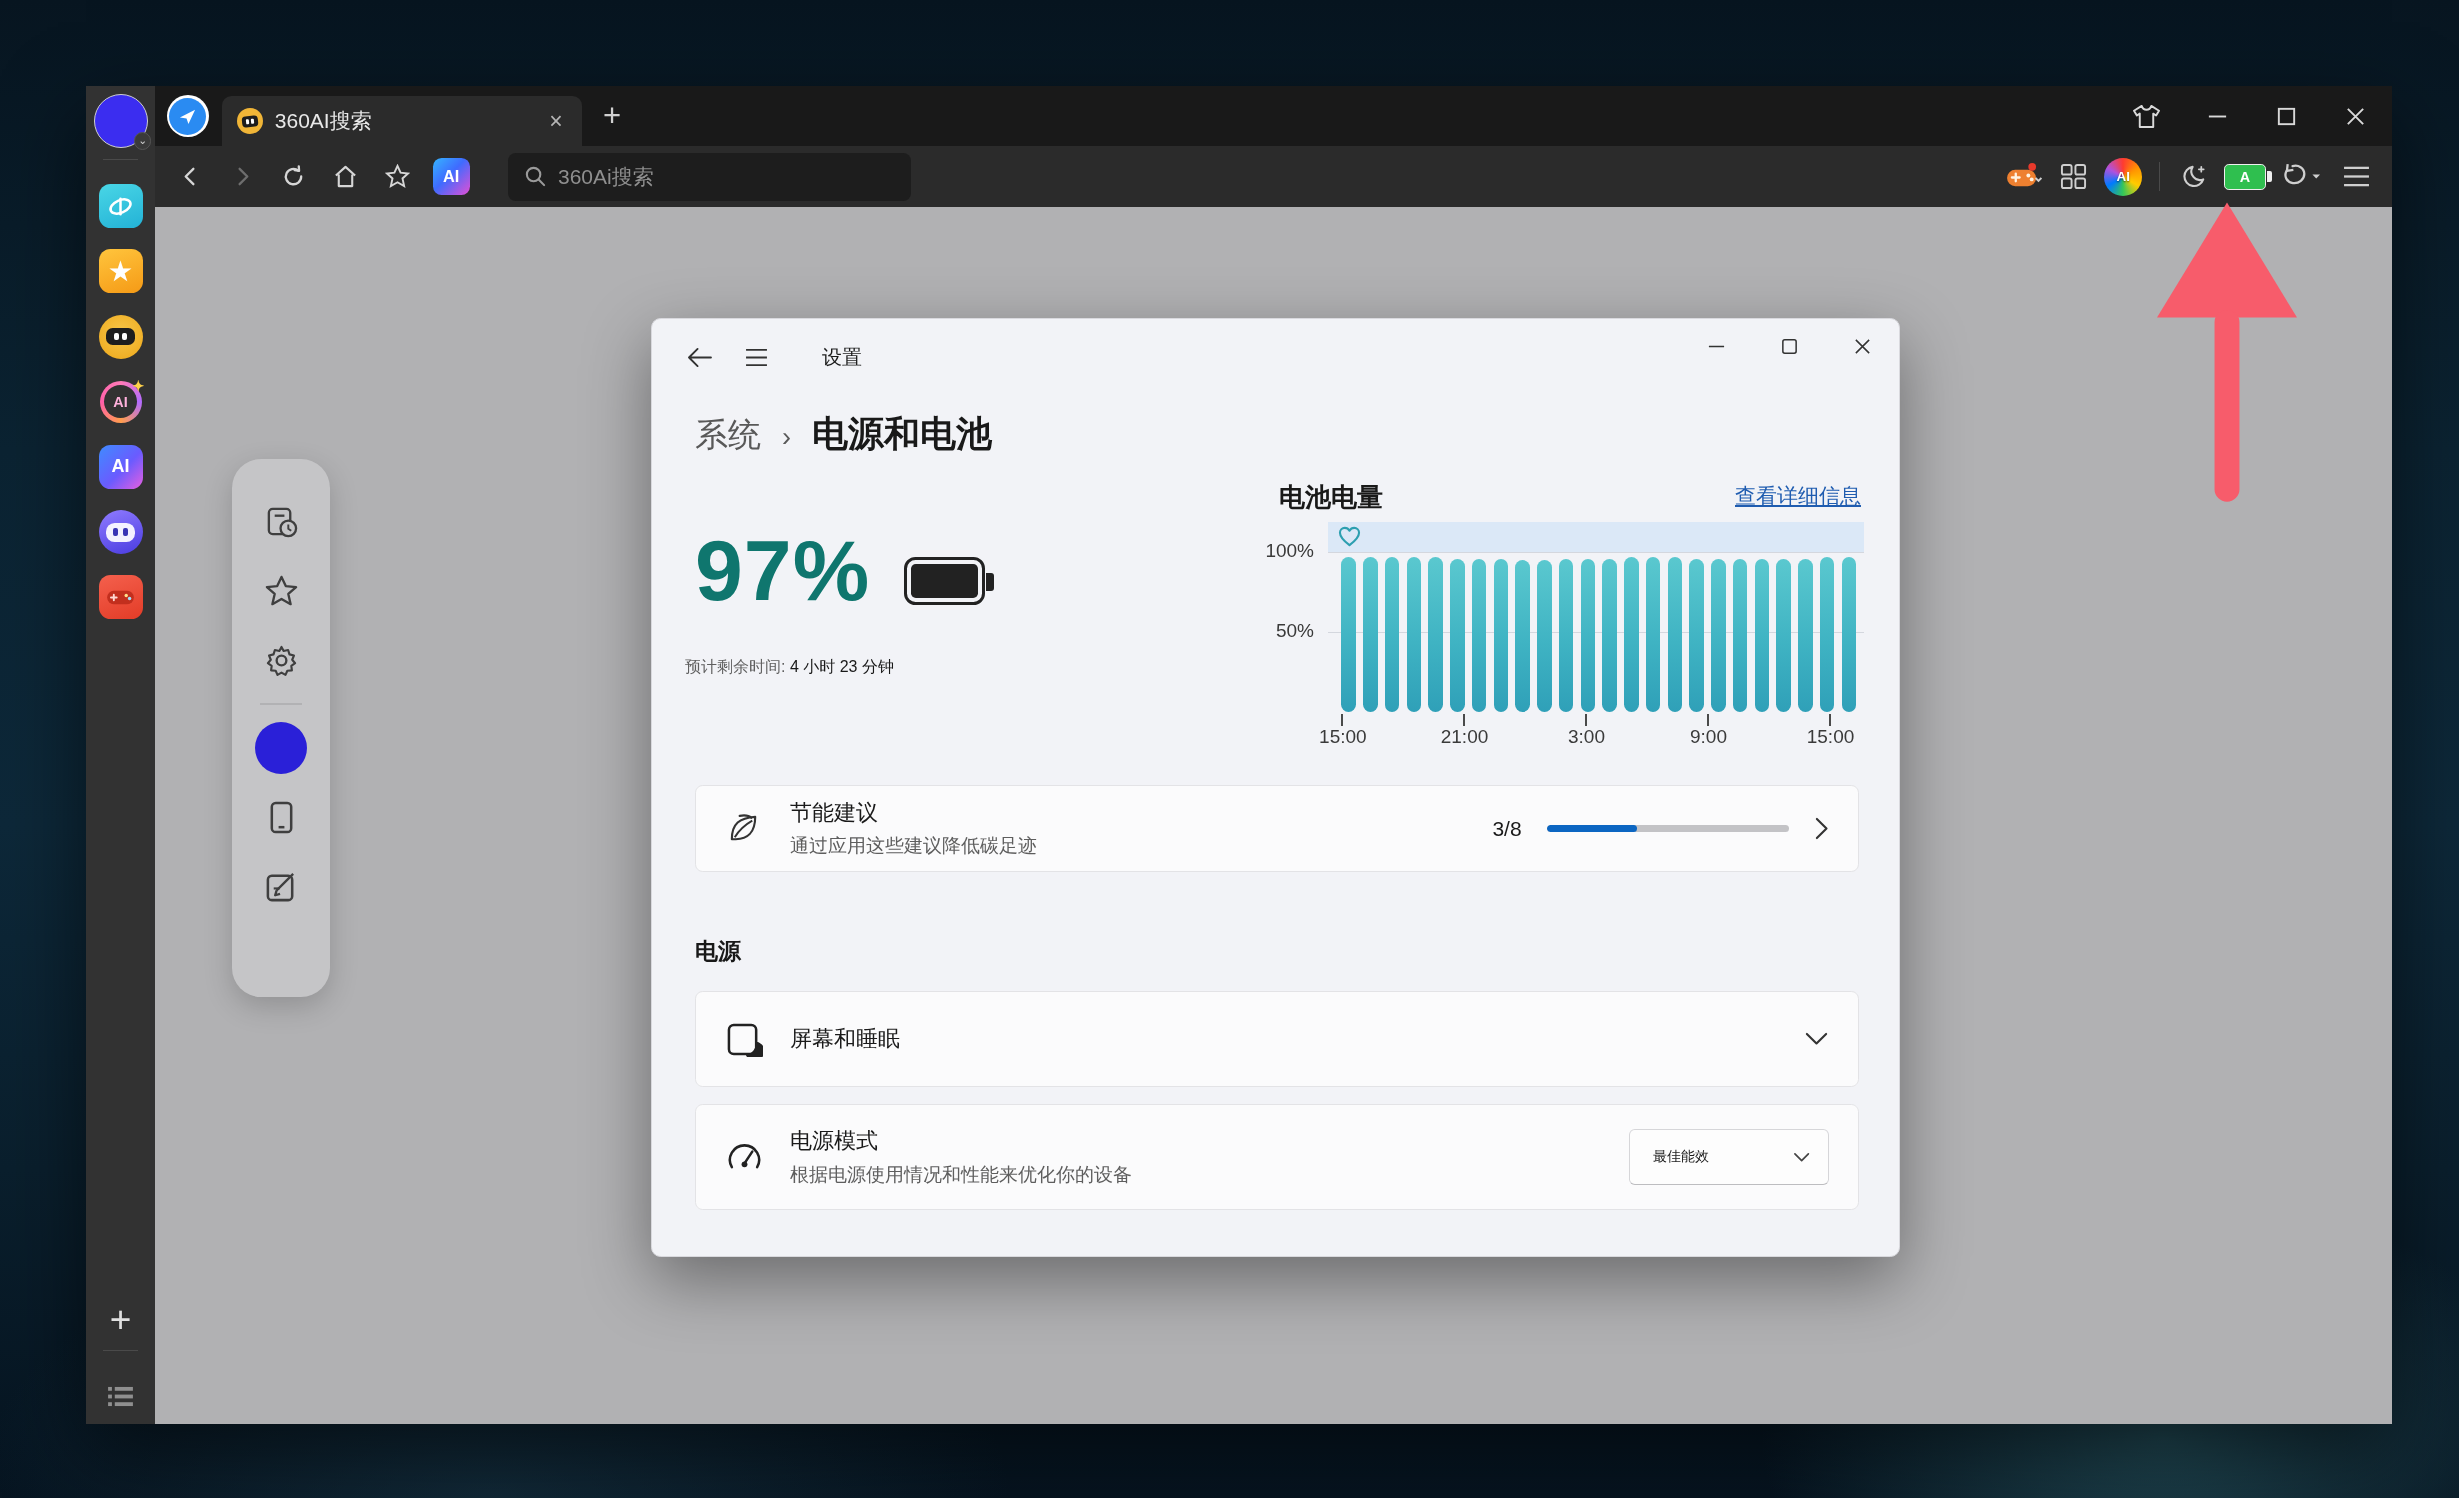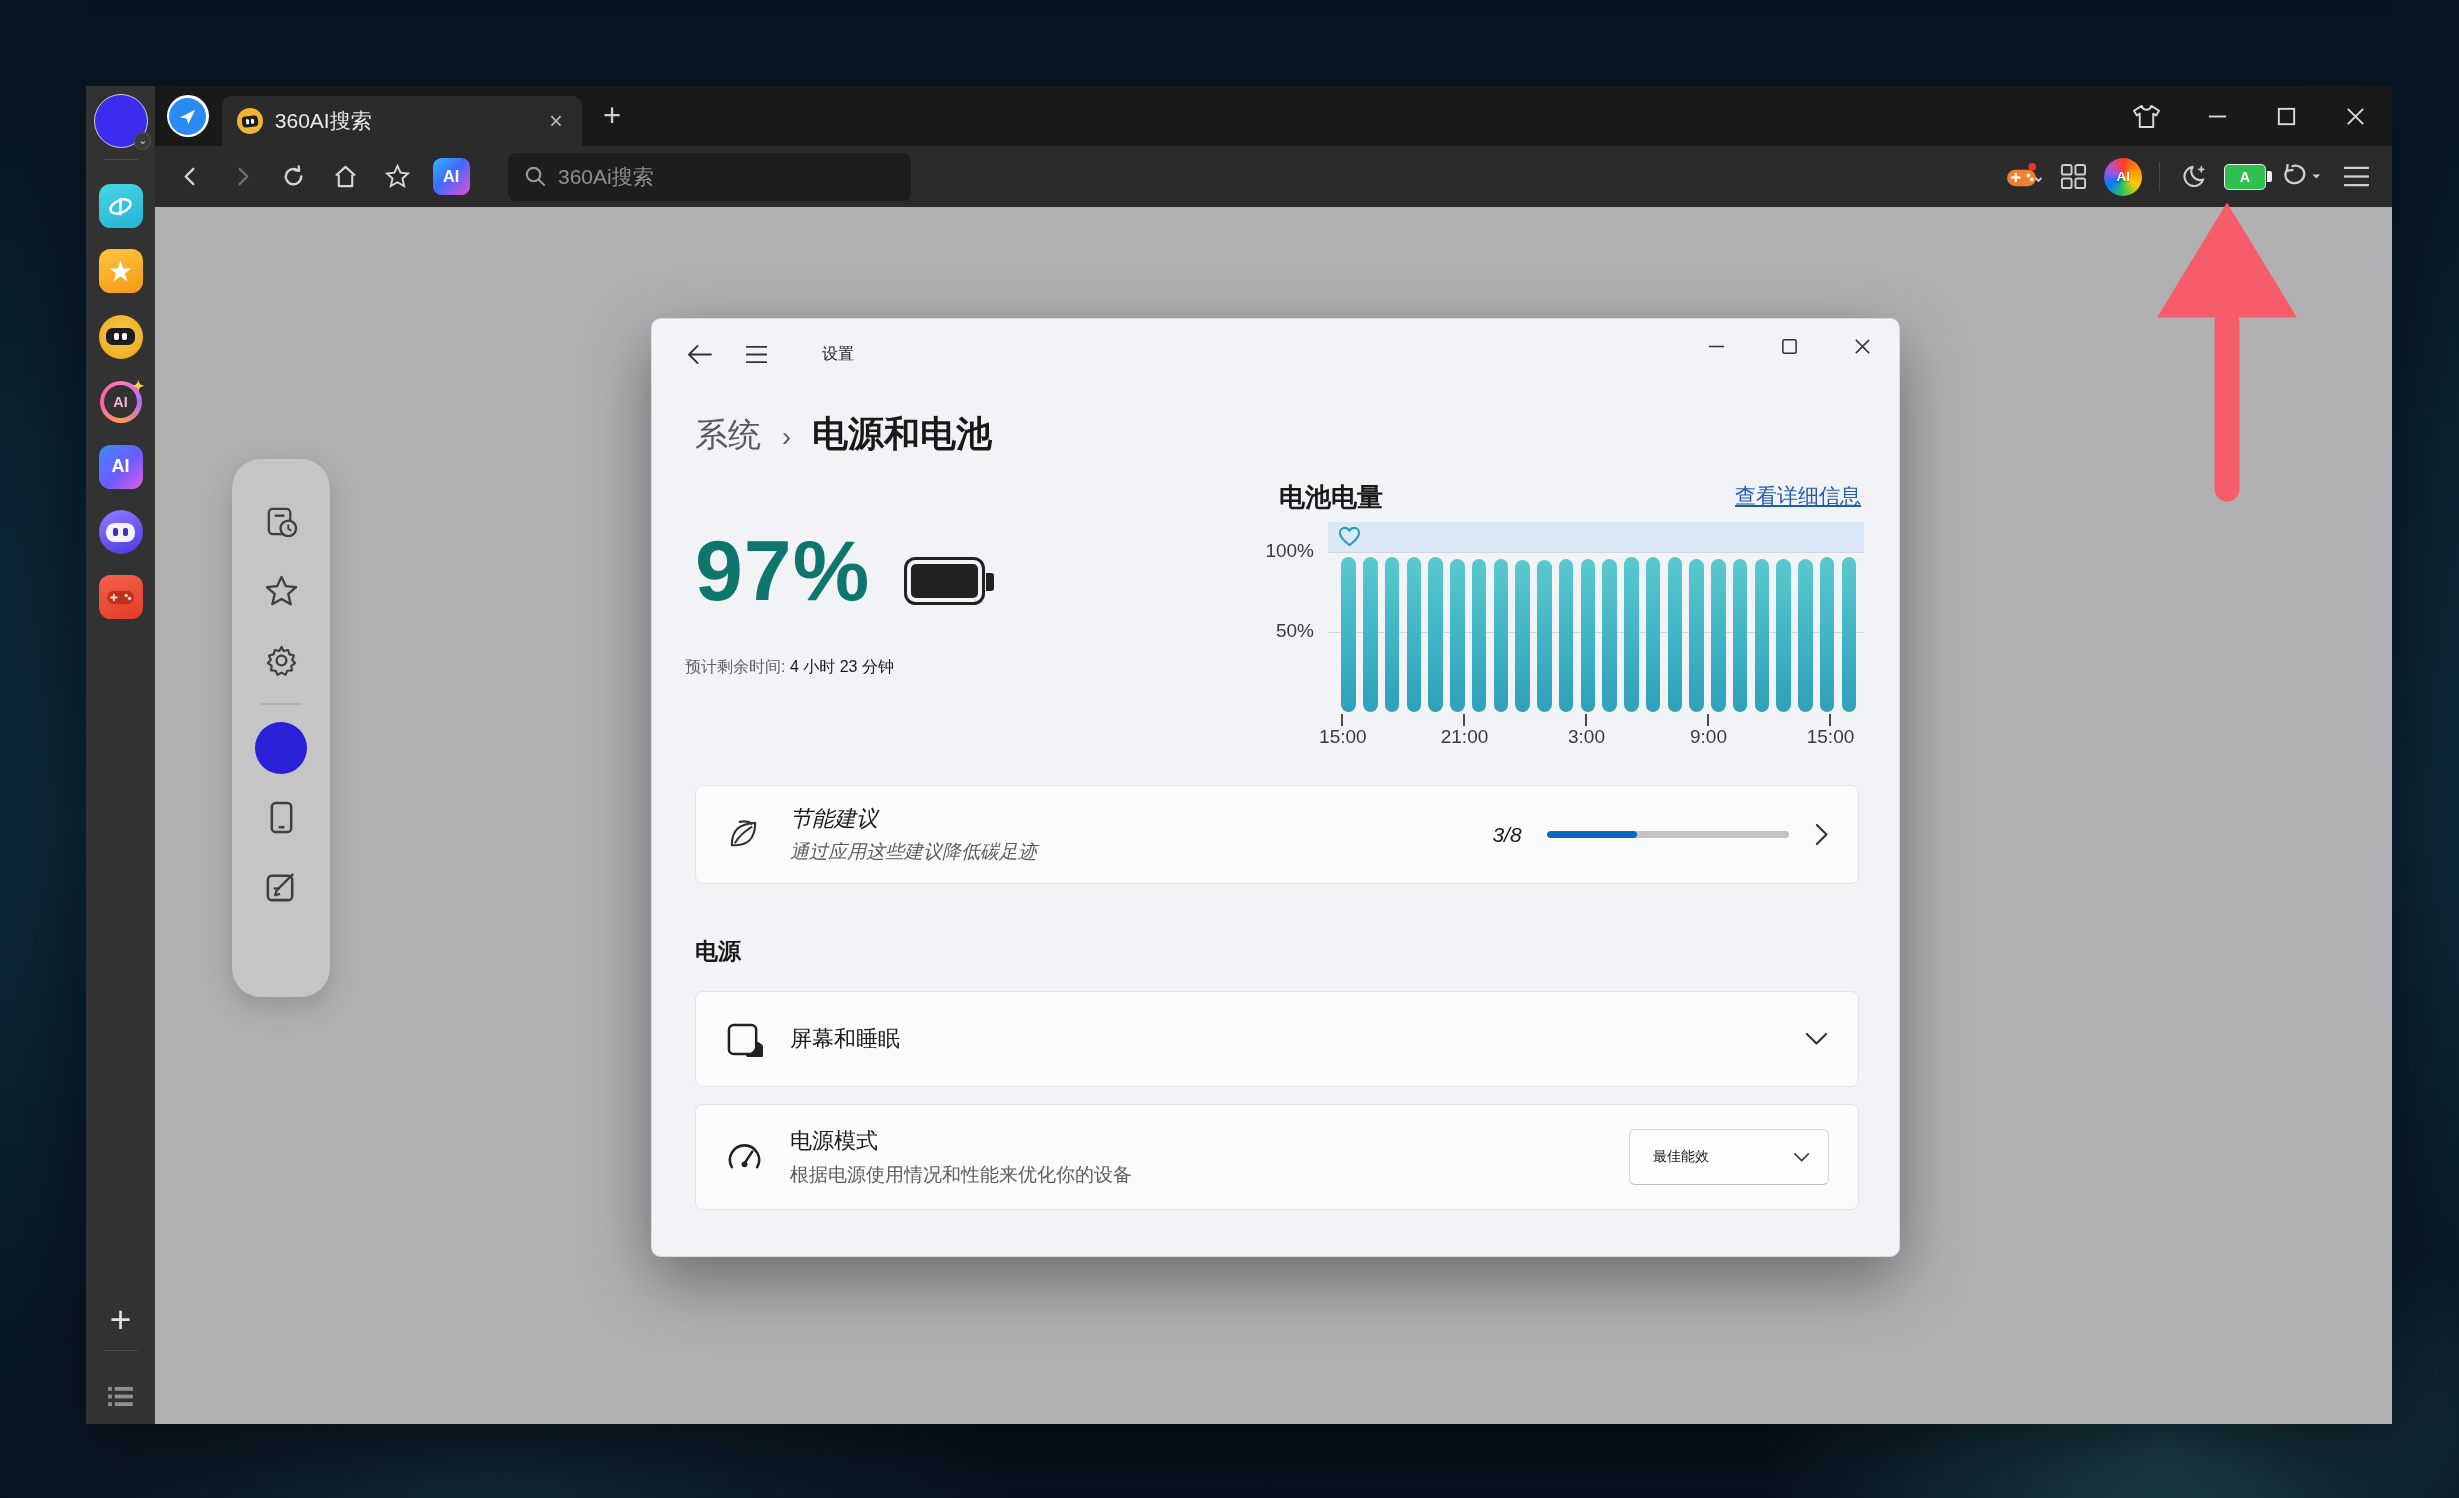--- a/index.html
+++ b/index.html
@@ -91,21 +91,21 @@
     border-radius:29px; box-shadow:0 9.6px 29px rgba(0,0,0,.18); display:flex; flex-direction:column; align-items:center; padding-top:29px; }
   .fp-item { height:69px; display:flex; align-items:center; justify-content:center; width:100%; cursor:pointer; }
   .fp-div { width:42px; height:1.9px; background:#b2b2b4; margin:7.7px 0; }
   .fp-ball { width:52px; height:52px; border-radius:50%; background:#2a20d8; cursor:pointer; margin:9.6px 0; }
 
   
   .settings { position:absolute; left:651px; top:318px; width:1249px; height:939px; background:#f2f3f7;
     border-radius:9.6px; box-shadow:0 23px 67px rgba(0,0,0,.40); border:1px solid #d9d9de; overflow:hidden; }
   .st-titlebar { height:85px; position:relative; }
   .st-tb-left { position:absolute; left:35px; top:25px; display:flex; align-items:center; gap:33px; }
-  .st-title { font-size:16px; color:#1b1b1b; margin-left:21px; }
+  .st-title { font-size:20px; color:#1b1b1b; margin-left:21px; }
   .st-controls { position:absolute; right:0; top:0; display:flex; }
   .st-ctl { width:73px; height:54px; display:flex; align-items:center; justify-content:center; cursor:pointer; }
 
   .breadcrumb { position:absolute; left:43px; top:91px; display:flex; align-items:baseline; gap:21px; }
   .bc-parent { font-size:33px; color:#595959; cursor:pointer; }
   .bc-sep { font-size:27px; color:#595959; }
   .bc-current { font-size:36px; color:#191919; font-weight:600; }
 
   .big-pct { position:absolute; left:43px; top:202px; font-size:86px; font-weight:600; color:#0f766e; letter-spacing:1px; }
   .big-batt { position:absolute; left:252px; top:238px; width:81px; height:48px; border:3.8px solid #222; border-radius:11.5px; padding:3.8px; }
@@ -125,21 +125,21 @@
   .bars { position:absolute; left:13.4px; right:7.7px; top:0; bottom:1.9px; display:flex; justify-content:space-between; align-items:flex-end; }
   .bar { width:14.4px; border-radius:7.7px; background:linear-gradient(180deg,#5ac8cf 0%,#3fb3c3 55%,#2fa0b8 100%); }
   .ylab { position:absolute; left:-75px; width:61px; text-align:right; font-size:19px; color:#3a3a3a; }
   .xtick { position:absolute; bottom:-11.5px; width:1.9px; height:11.5px; background:#4a4a4a; }
   .xlab { position:absolute; top:204px; width:77px; margin-left:-38px; text-align:center; font-size:19px; color:#3a3a3a; }
   .heart { position:absolute; left:9.6px; top:3.8px; }
 
   
   .card { position:absolute; left:43px; width:1164px; background:#fbfbfc; border:1px solid #e3e3e6; border-radius:7.7px;
     display:flex; align-items:center; padding:0 29px; cursor:pointer; }
-  .card-energy { top:466px; height:99px;font-style:italic; }
+  .card-energy { top:466px; height:87px; }
   .card-screen { top:672px; height:96px; }
   .card-power  { top:785px; height:106px; }
   .card-icon { width:38px; display:flex; justify-content:center; flex-shrink:0; margin-right:27px; }
   .card-text .t { font-size:22px; color:#1a1a1a; }
   .card-text .s { font-size:19px; color:#5e5e5e; margin-top:5.8px; }
   .card-right { margin-left:auto; display:flex; align-items:center; gap:25px; }
   .prog-num { font-size:21px; color:#1a1a1a; }
   .prog-track { width:242px; height:7.7px; border-radius:3.8px; background:#c3c3c6; overflow:hidden; }
   .prog-fill { height:100%; border-radius:3.8px; background:#0b66c2; }
   .section-h { position:absolute; left:43px; top:617px; font-size:23px; font-weight:bold; color:#191919; }

